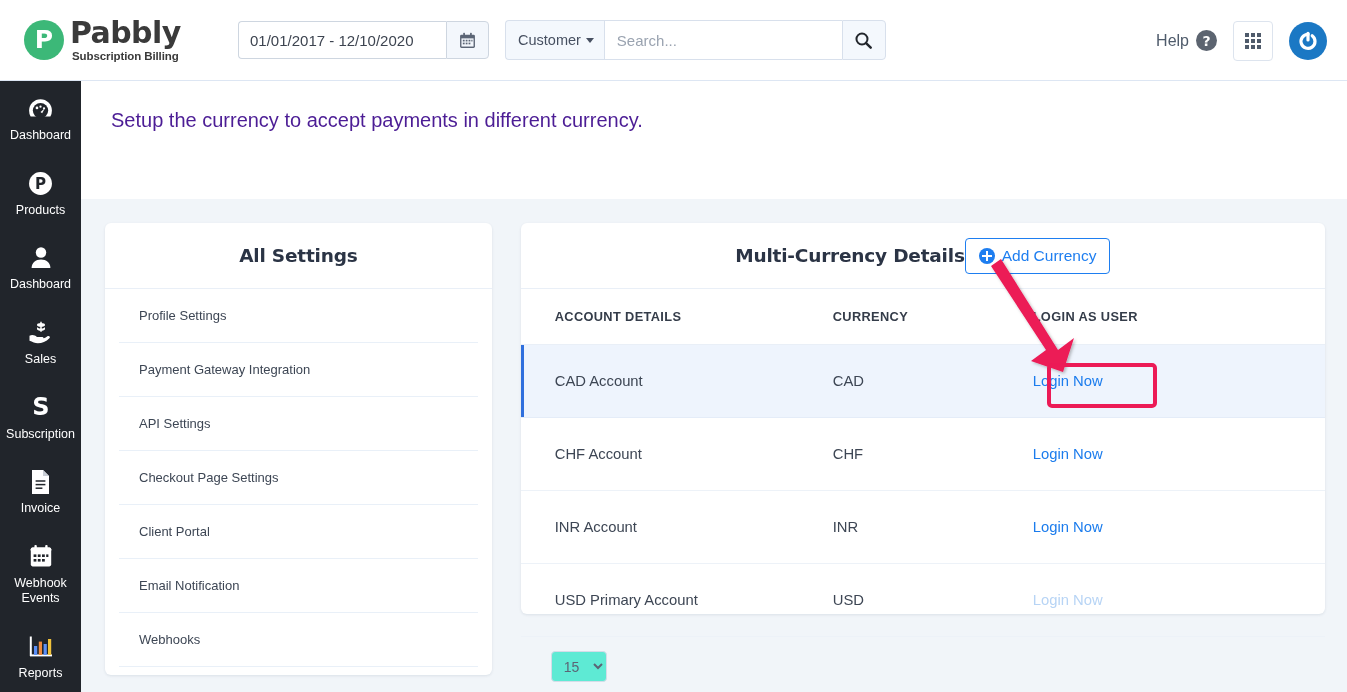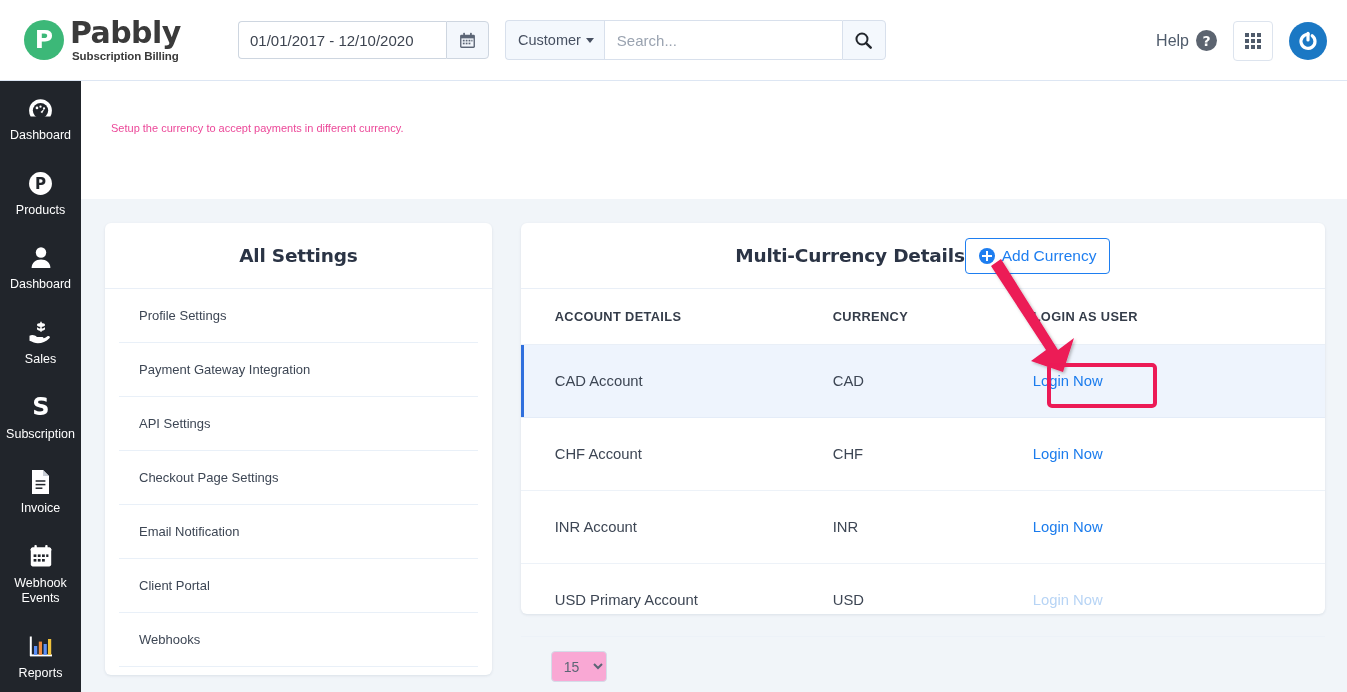--- a/index.html
+++ b/index.html
@@ -144,21 +144,21 @@
     width: 1266px; height: 611px;
     background: #f1f5f9; overflow: hidden;
   }
   .page-header {
     background: #ffffff; height: 118px; padding: 28px 0 0 30px;
   }
   .page-title {
     font-size: 27px; font-weight: bold; color: #2b3445;
     letter-spacing: -.3px; font-family: "DejaVu Sans", sans-serif;
   }
-  .page-sub { font-size: 11px; color: #ec4899; margin-top: 13px; }
+  .page-sub { font-size: 20px; color: #4c1d95; }
 
   .content { display: flex; padding: 24px 22px 0 24px; gap: 29px; }
 
   
   .card {
     background: #fff; border-radius: 6px;
     box-shadow: 0 1px 3px rgba(33,48,78,.10);
   }
   .card-head {
     height: 66px; display: flex; align-items: center;
@@ -216,21 +216,21 @@
     background: #eef4fd; border-bottom: 1px solid #e4ecf8;
   }
   tr.row-active td:first-child { box-shadow: inset 3px 0 0 0 #2f6fdd; }
   .link { color: #1b7ced; cursor: pointer; }
   .link.disabled { color: #b7d4f5; cursor: default; }
 
   .table-foot { padding: 14px 0 0 30px; }
   .pagesize {
     width: 56px; height: 31px;
     border: 1px solid #d4dce8; border-radius: 4px;
-    background: #f9a8d4; color: #5b6575; font-size: 14px;
+    background: #5eead4; color: #5b6575; font-size: 14px;
     padding: 0 4px 0 8px;
     font-family: "Liberation Sans", sans-serif;
   }
 
   
   .annot { position: absolute; left: 0; top: 0; width: 1347px; height: 692px;
            pointer-events: none; }
   .hl-box {
     position: absolute; left: 1047px; top: 363px;
     width: 110px; height: 45px;
@@ -442,24 +442,24 @@
         <div class="settings-item">
           <span>Payment Gateway Integration</span>
         </div>
         <div class="settings-item">
           <span>API Settings</span>
         </div>
         <div class="settings-item">
           <span>Checkout Page Settings</span>
         </div>
         <div class="settings-item">
+          <span>Client Portal</span>
+        </div>
+        <div class="settings-item">
           <span>Email Notification</span>
-        </div>
-        <div class="settings-item">
-          <span>Client Portal</span>
         </div>
         <div class="settings-item">
           <span>Webhooks</span>
         </div>
       </div>
     </div>
 
     <div class="card table-card">
       <div class="card-head">
         <h2>Multi-Currency Details</h2>

